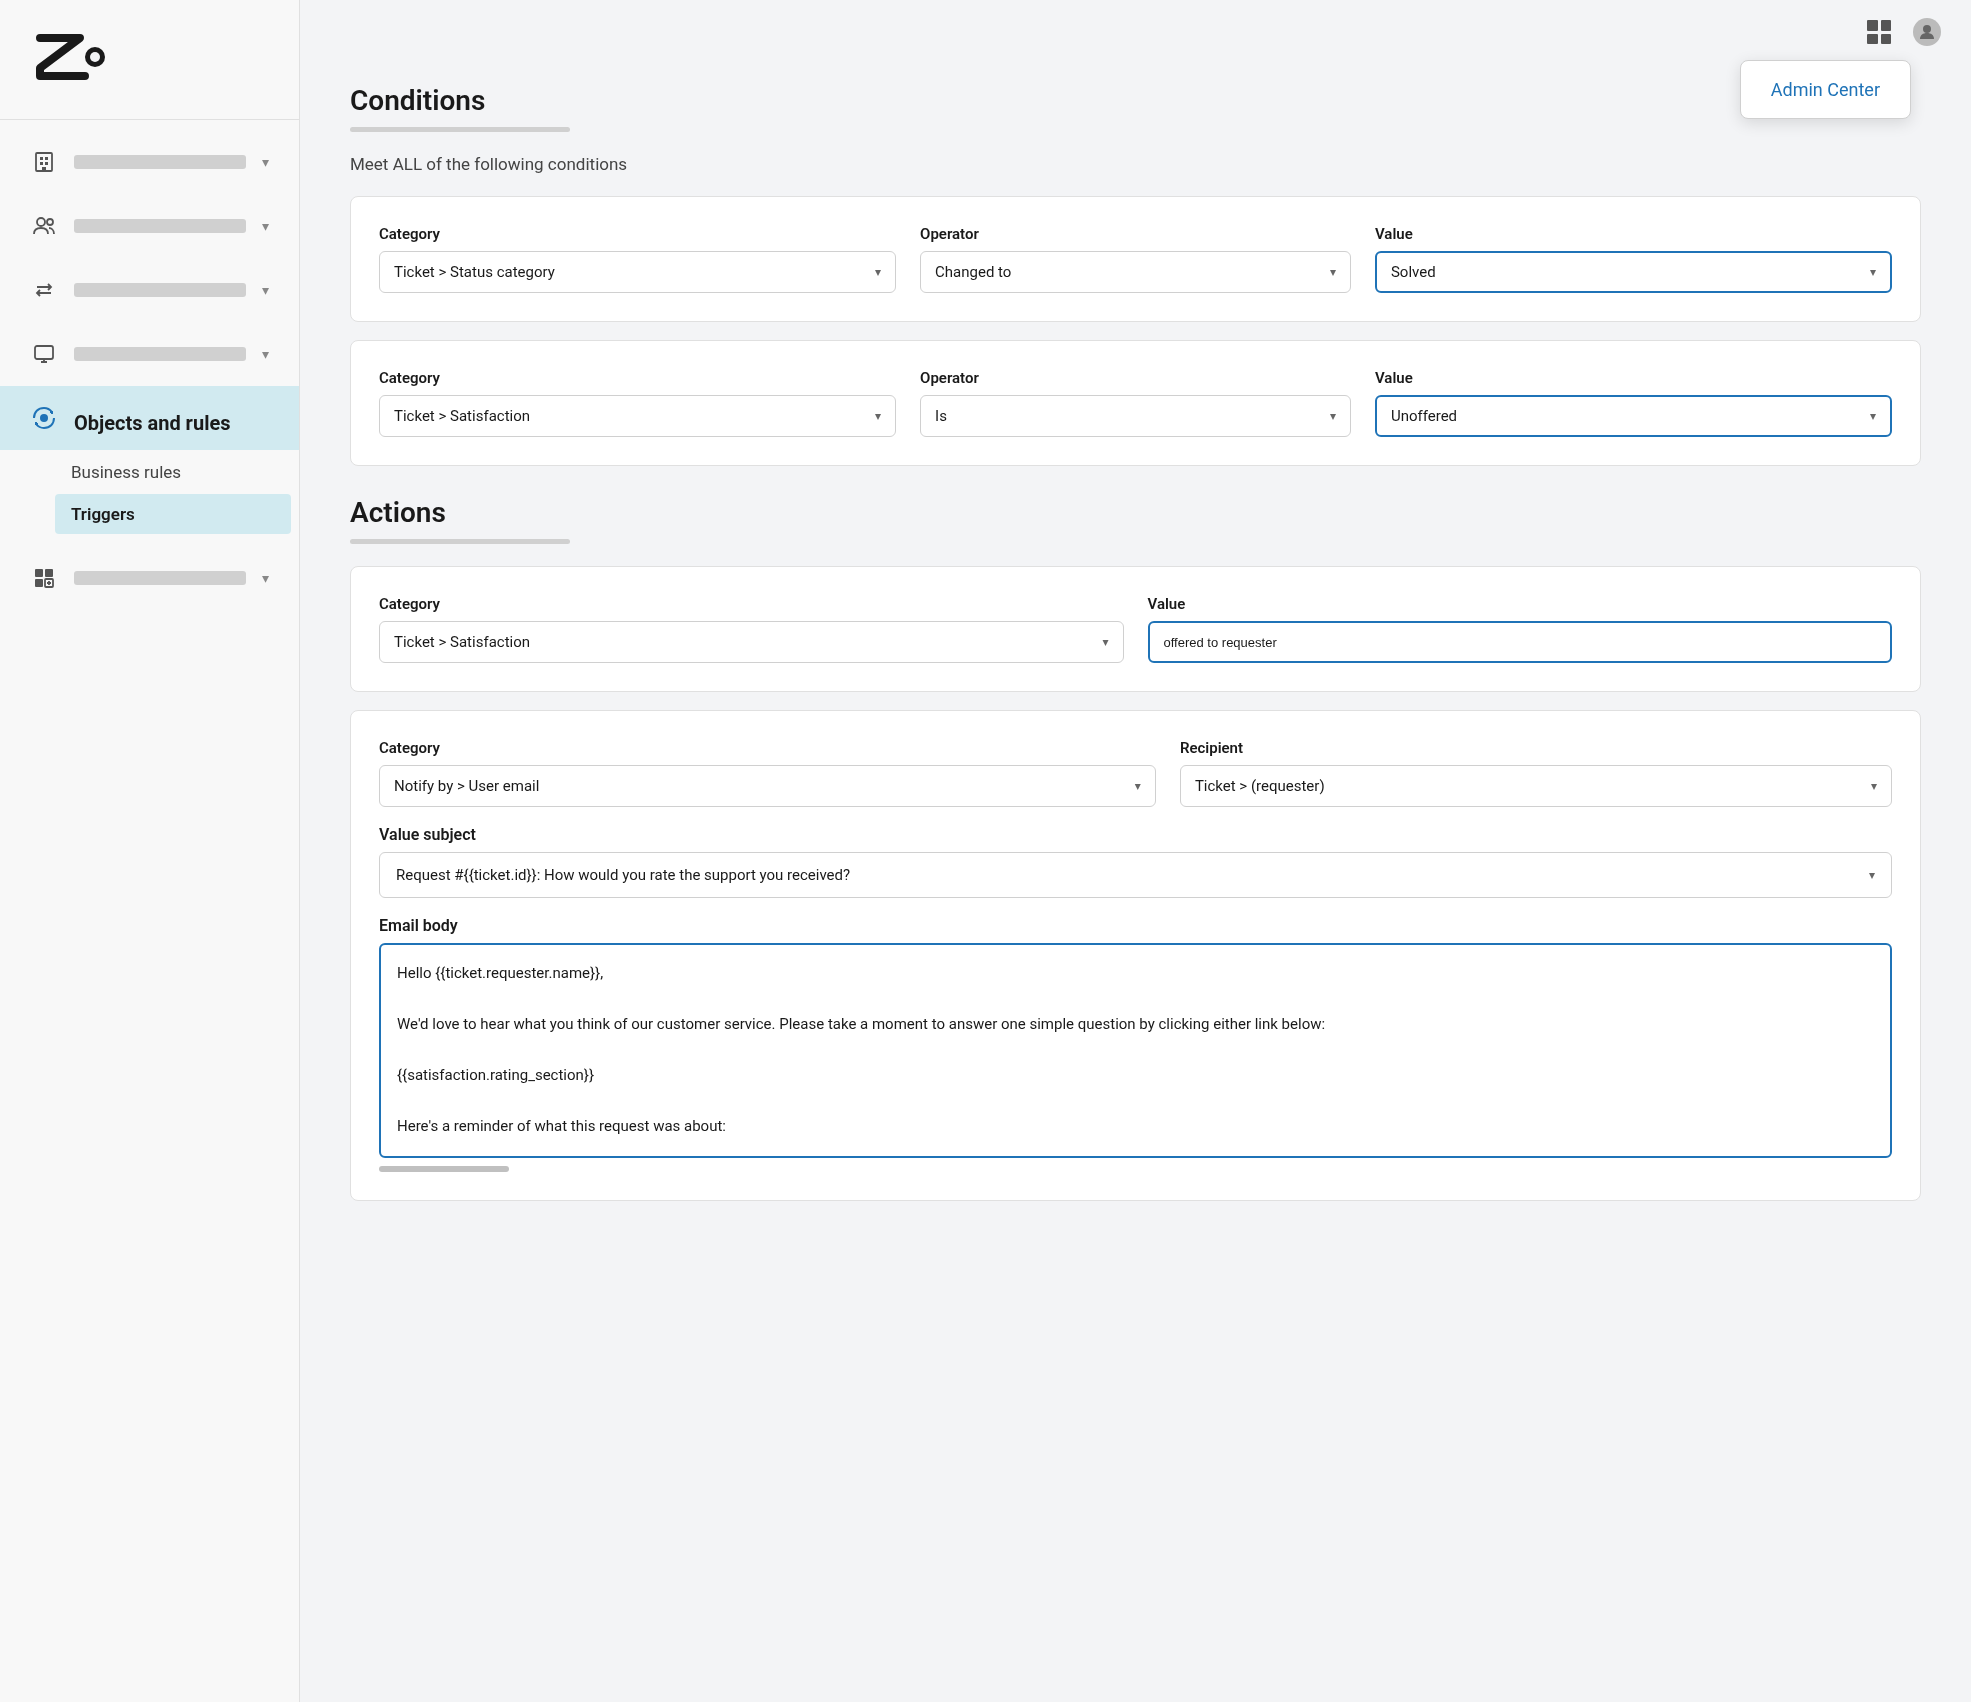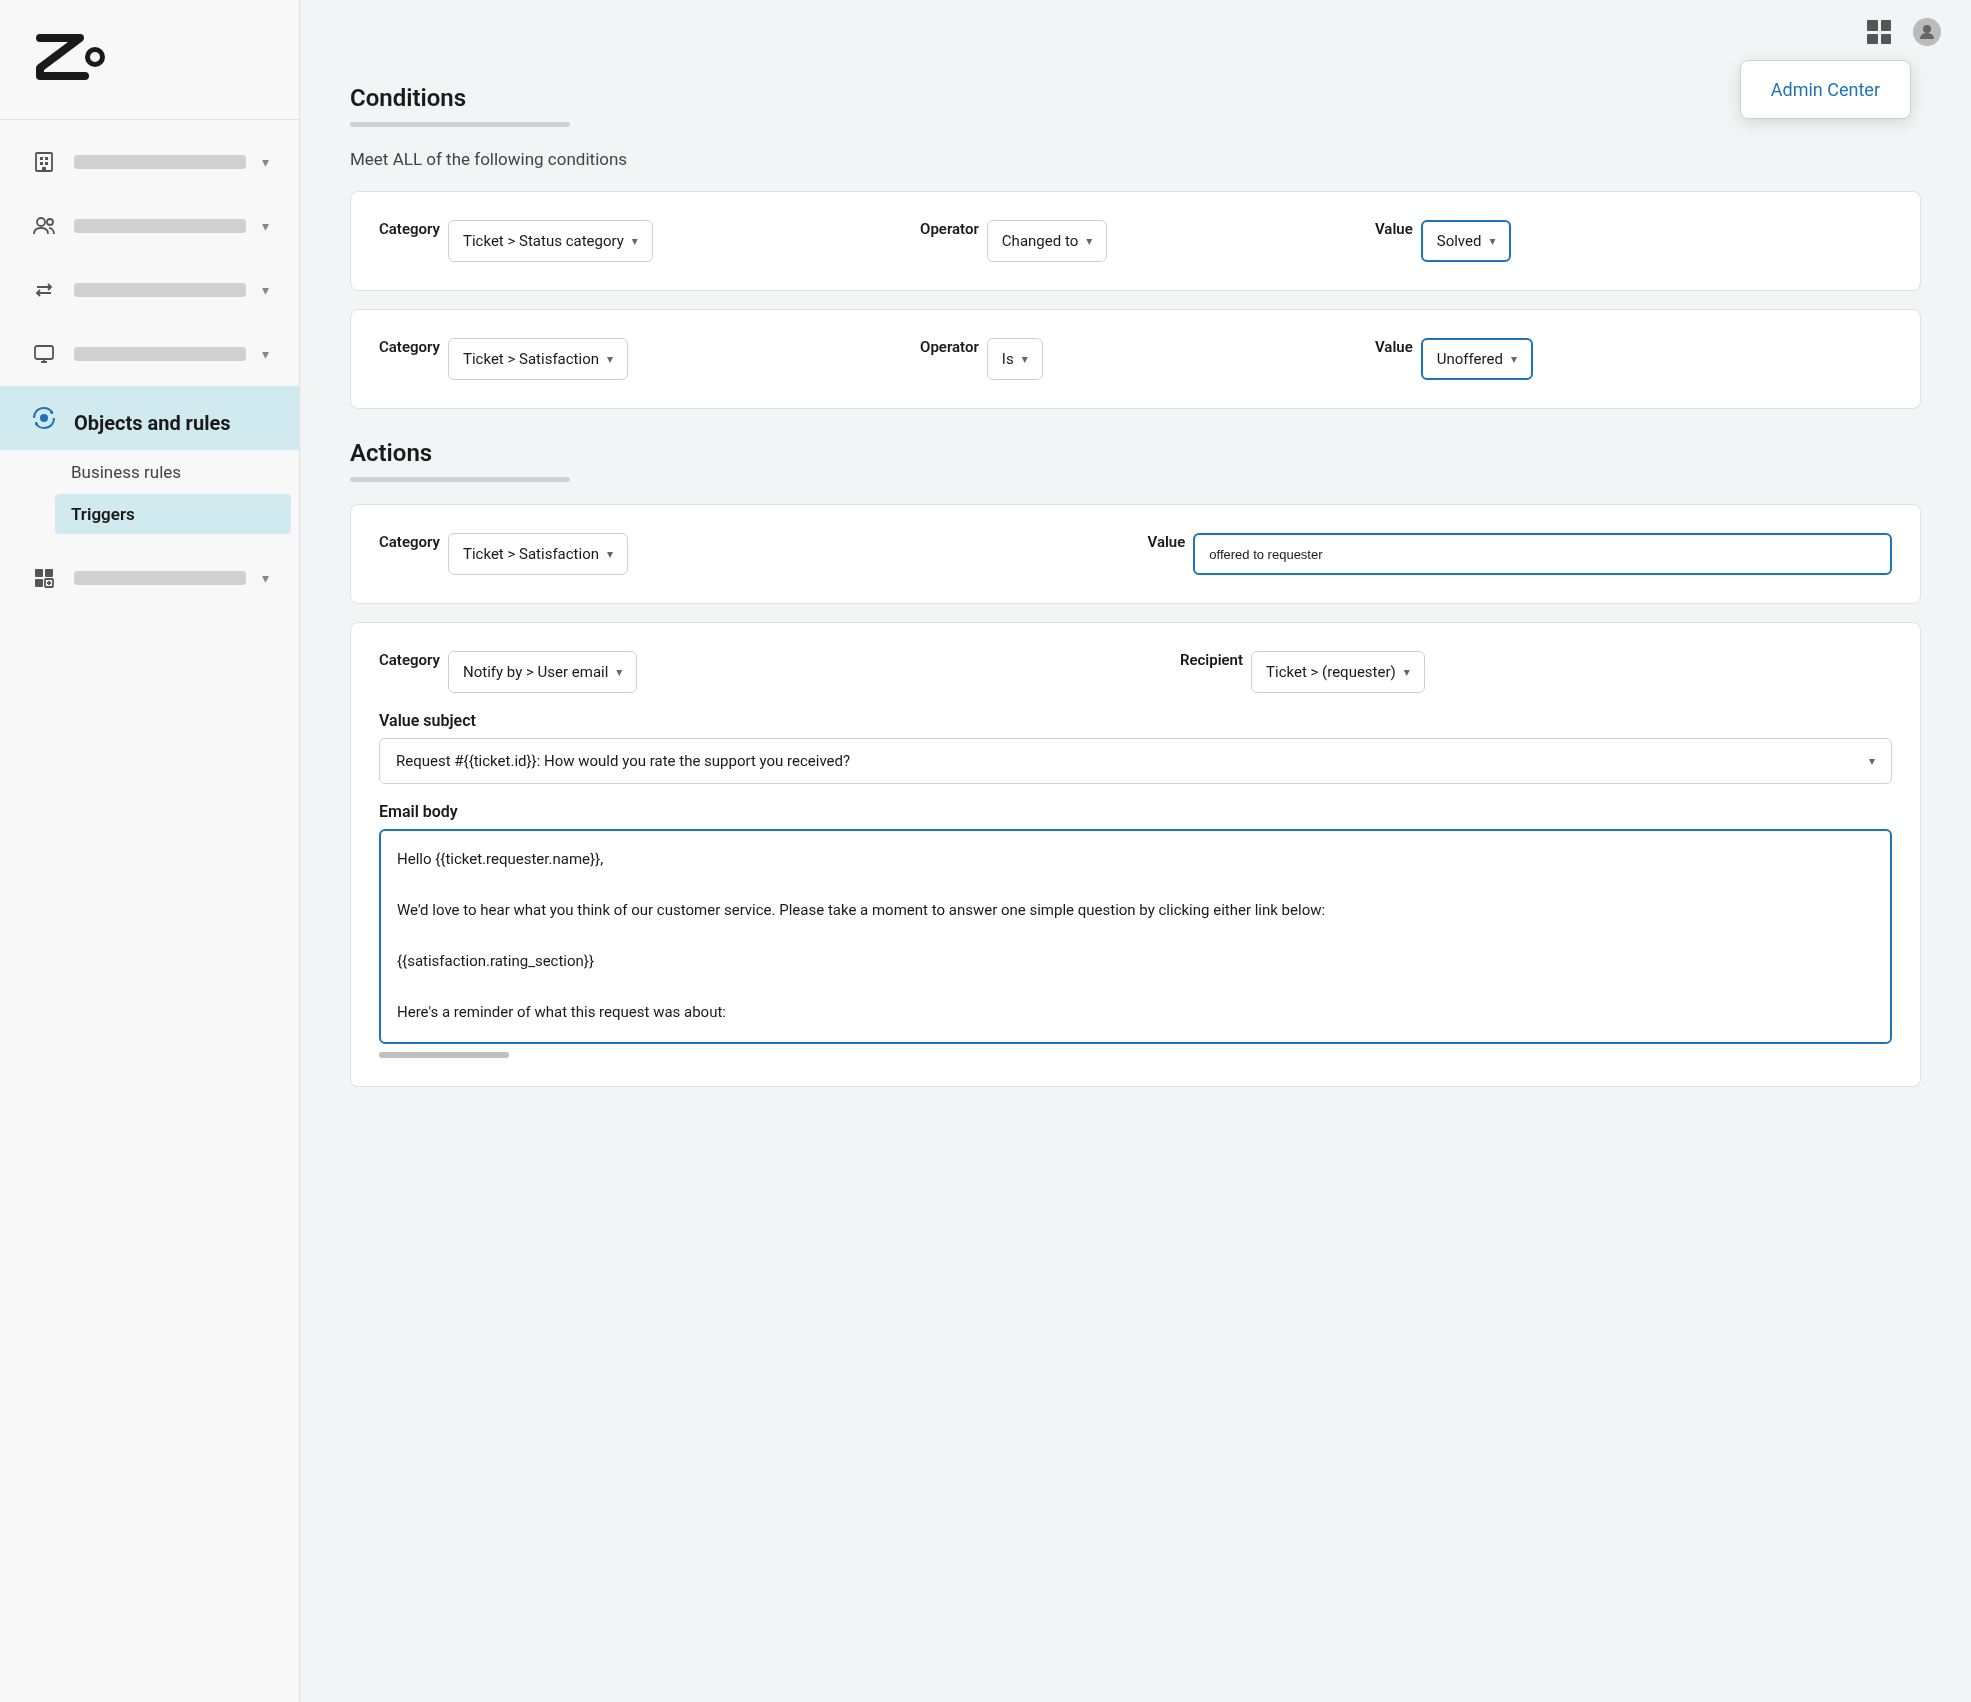--- a/index.html
+++ b/index.html
@@ -153,21 +153,21 @@
       text-decoration: none;
       cursor: pointer;
     }
 
     
     .content {
       padding: 20px 50px 40px 50px;
     }
 
     .section-title {
-      font-size: 24px;
+      font-size: 28px;
       font-weight: 600;
       color: #1a1a1a;
       margin-bottom: 10px;
     }
 
     .section-divider {
       height: 5px;
       background: #d0d0d0;
       border-radius: 3px;
       width: 220px;
@@ -190,21 +190,21 @@
     }
 
     .rule-row {
       display: flex;
       gap: 24px;
       align-items: flex-start;
     }
 
     .rule-field {
       display: flex;
-      flex-direction: row;
+      flex-direction: column;
       gap: 8px;
     }
 
     .rule-field.category { flex: 1.2; }
     .rule-field.operator { flex: 1; }
     .rule-field.value { flex: 1.2; }
     .rule-field.recipient { flex: 1.1; }
 
     .field-label {
       font-size: 15px;

